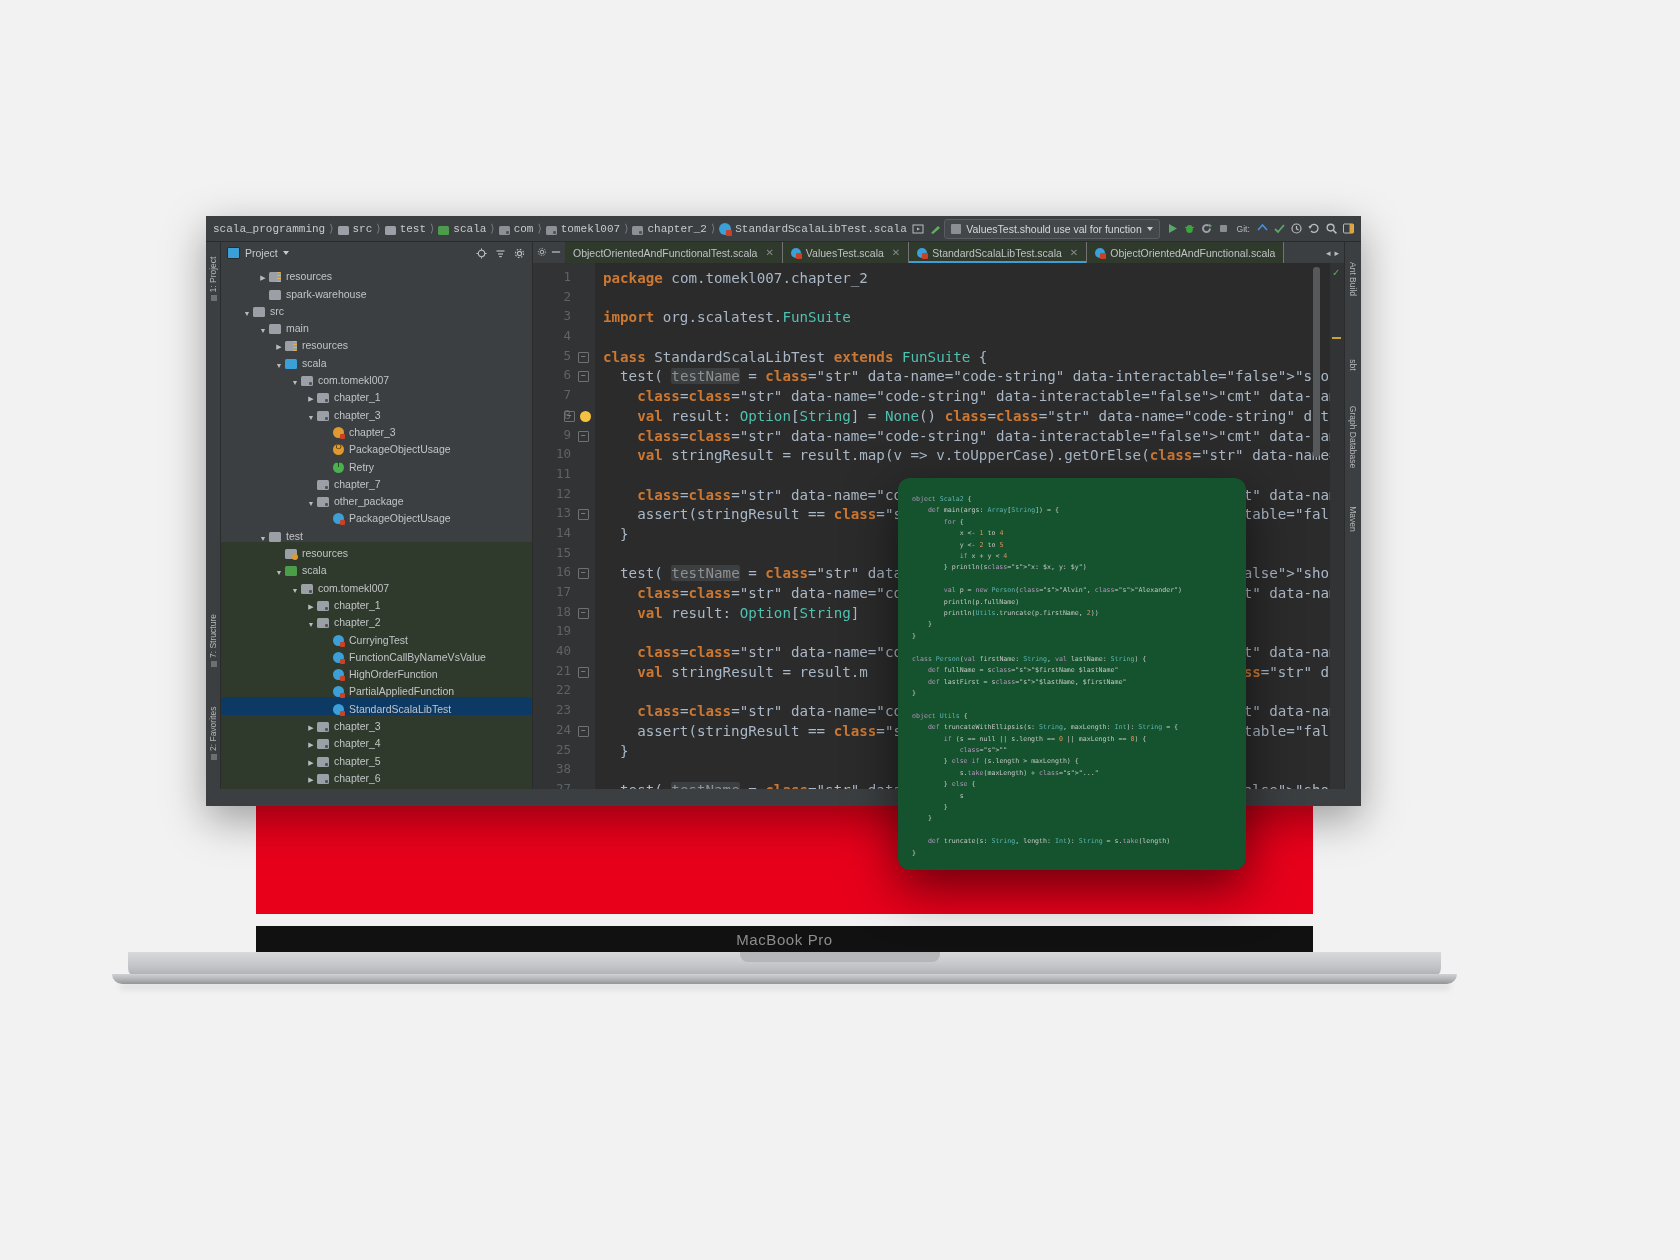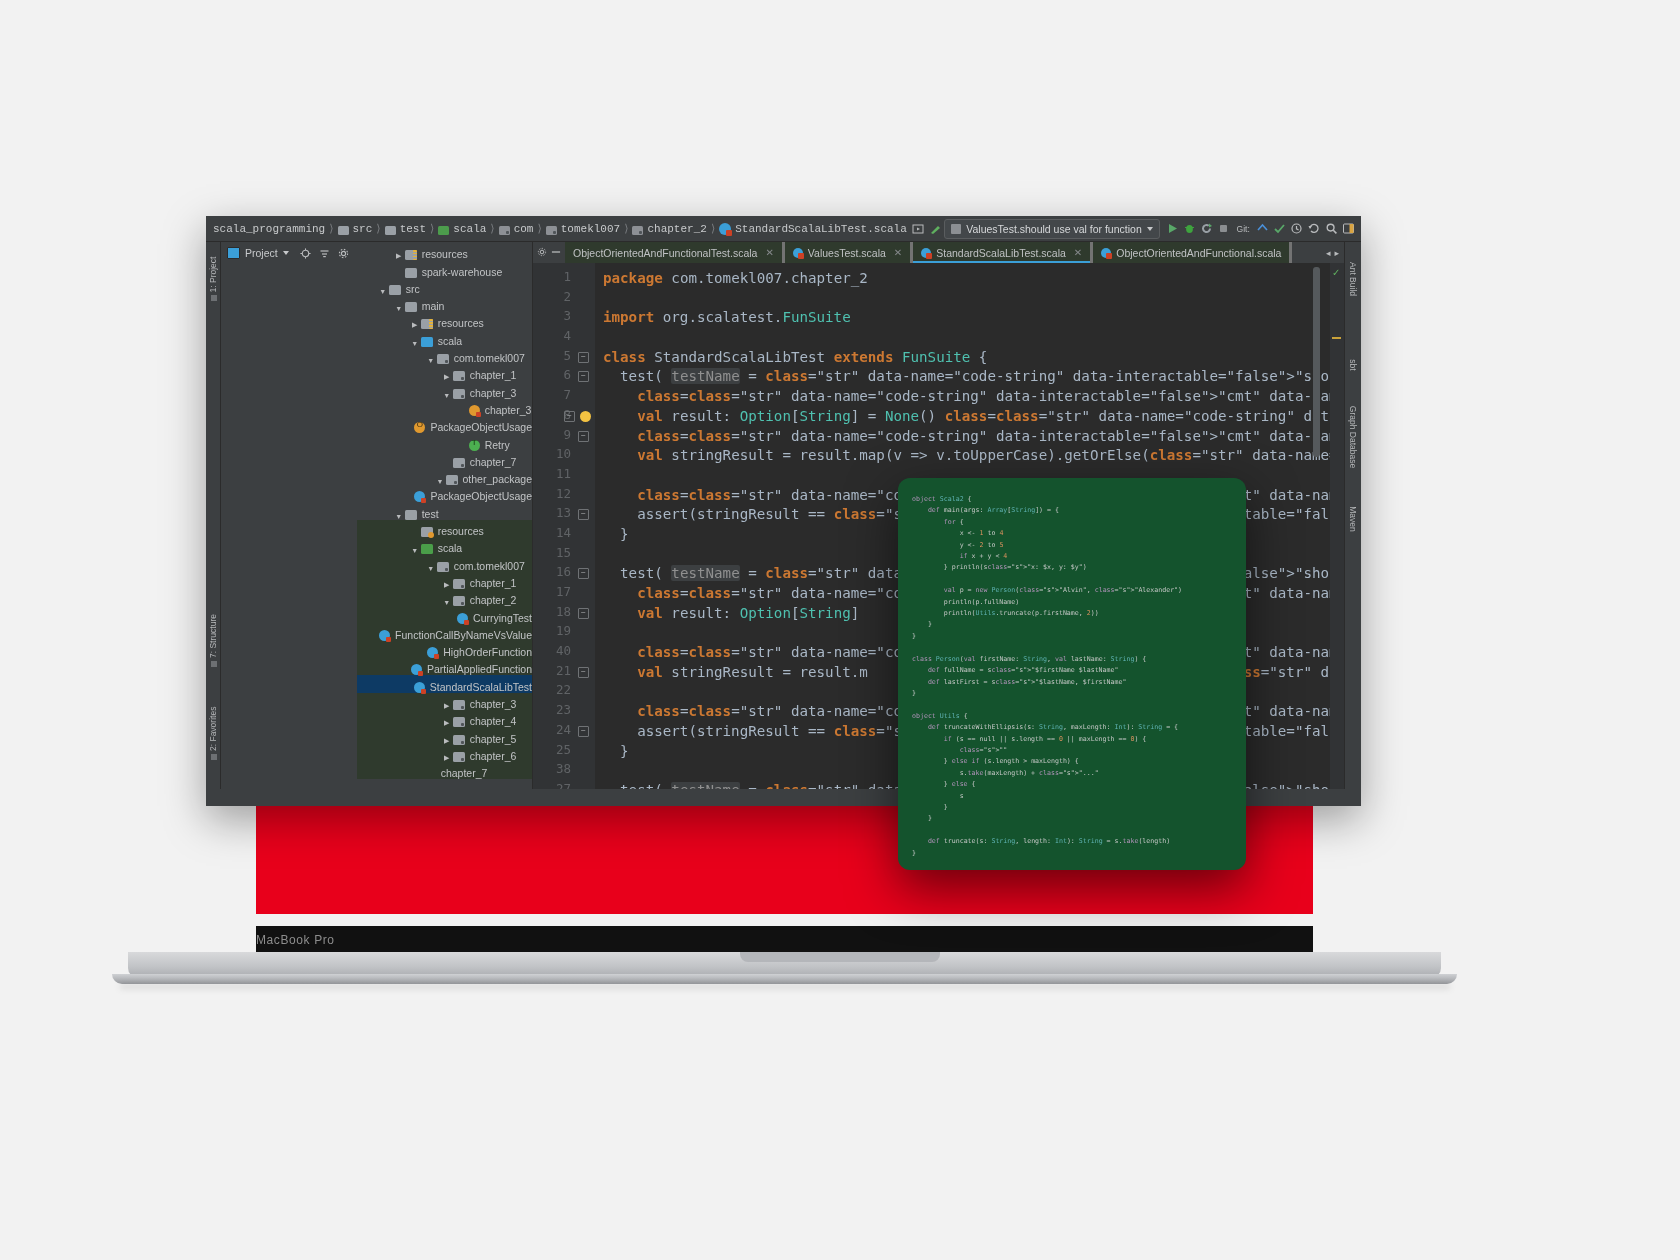--- a/index.html
+++ b/index.html
@@ -12,21 +12,21 @@
   }
 
   
   #laptop{position:absolute;left:0;top:0;width:1680px;height:1260px;}
   .screen-black{
     position:absolute;left:256px;top:788px;width:1057px;height:126px;
     background:#e8001b;
   }
   .lid-label{
     position:absolute;left:256px;top:926px;width:1057px;height:28px;
-    background:#111;color:#8d8d8d;font-size:12px;
+    background:#111;color:#8d8d8d;font-size:15px;text-align:center;
     letter-spacing:.6px;line-height:28px;
   }
   .base{
     position:absolute;left:128px;top:952px;width:1313px;height:26px;
     background:linear-gradient(180deg,#d8d9db 0%,#c2c4c7 55%,#a9abaf 100%);
     border-radius:0 0 10px 10px;
   }
   .base-notch{
     position:absolute;left:740px;top:952px;width:200px;height:10px;
     background:#b4b6ba;border-radius:0 0 8px 8px;
@@ -91,21 +91,21 @@
 
   
   .ide-body{display:flex;height:547px;}
   .leftstrip{width:14px;background:#3c3f41;border-right:1px solid #2b2b2b;position:relative;}
   .vlabel{
     position:absolute;left:-19px;width:52px;transform:rotate(-90deg);
     font-size:8.5px;color:#b5b7b9;white-space:nowrap;text-align:center;
   }
   .vlabel .sq{display:inline-block;width:6px;height:6px;background:#6d7073;margin-right:3px;vertical-align:-1px;}
 
-  .sidepanel{width:311px;background:#3c3f41;display:flex;flex-direction:row;border-right:1px solid #2b2b2b;}
+  .sidepanel{width:311px;background:#3c3f41;display:flex;flex-direction:column;border-right:1px solid #2b2b2b;}
   .panel-head{
     height:22px;display:flex;align-items:center;gap:5px;padding:0 6px;
     color:#c8cacc;font-size:10.5px;
   }
   .panel-head .sq{width:11px;height:10px;background:#3b9fd8;border-radius:1px;border:1px solid #2b2b2b;}
   .ph-spacer{flex:1;}
   .ph-ico{width:14px;height:14px;display:inline-flex;align-items:center;justify-content:center;color:#b9bbbd;}
 
   .tree{flex:1;overflow:hidden;font-size:10.5px;color:#c2c4c6;padding-top:1px;position:relative;}
   .trow{height:17.3px;display:flex;align-items:flex-end;white-space:nowrap;padding-left:4px;}
@@ -130,21 +130,21 @@
   .cls.objs:after{content:"";position:absolute;right:-1px;bottom:-1px;width:5px;height:5px;background:#cc4125;border-radius:1px;}
   .cls.trait{background:#4caf50;}
   .cls.trait:after{content:"T";position:absolute;left:0;right:0;top:-2px;font-size:8px;color:#11300f;text-align:center;}
 
   
   .editorcol{flex:1;display:flex;flex-direction:column;min-width:0;background:#2b2b2b;}
   .tabs{height:21px;background:#3c3f41;display:flex;align-items:stretch;font-size:10.5px;overflow:hidden;}
   .tabs .lead{display:flex;align-items:center;gap:4px;padding:0 4px;color:#b9bbbd;}
   .tab{
     display:flex;align-items:center;gap:5px;padding:0 8px;color:#bfc1c3;
-    border-right:3px solid #737373;white-space:nowrap;position:relative;background:#3c3f41;
+    border-right:1px solid #737373;white-space:nowrap;position:relative;background:#3c3f41;
   }
   .tab.green{background:#2f3a2d;}
   .tab.active{background:#2f3a2d;}
   .tab.active:after{content:"";position:absolute;left:0;right:0;bottom:0;height:2px;background:#3b9fd8;}
   .tab .x{color:#85888b;font-size:10px;margin-left:3px;}
   .tabs-right{margin-left:auto;display:flex;align-items:center;gap:4px;padding:0 5px;color:#b9bbbd;font-size:9px;}
 
   .code-wrap{flex:1;display:flex;position:relative;overflow:hidden;background:#2b2b2b;}
   .gutter{
     width:62px;background:#313335;color:#606366;font-family:"DejaVu Sans Mono",monospace;

